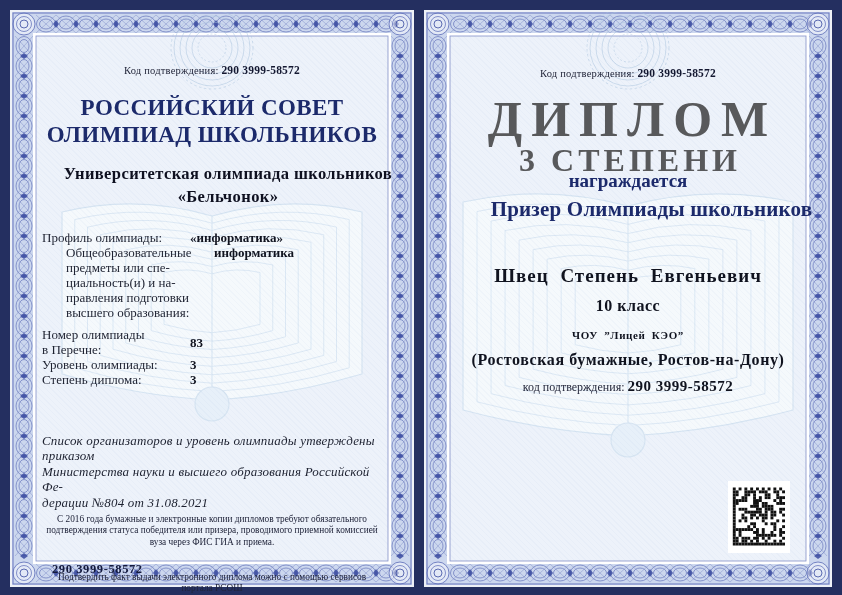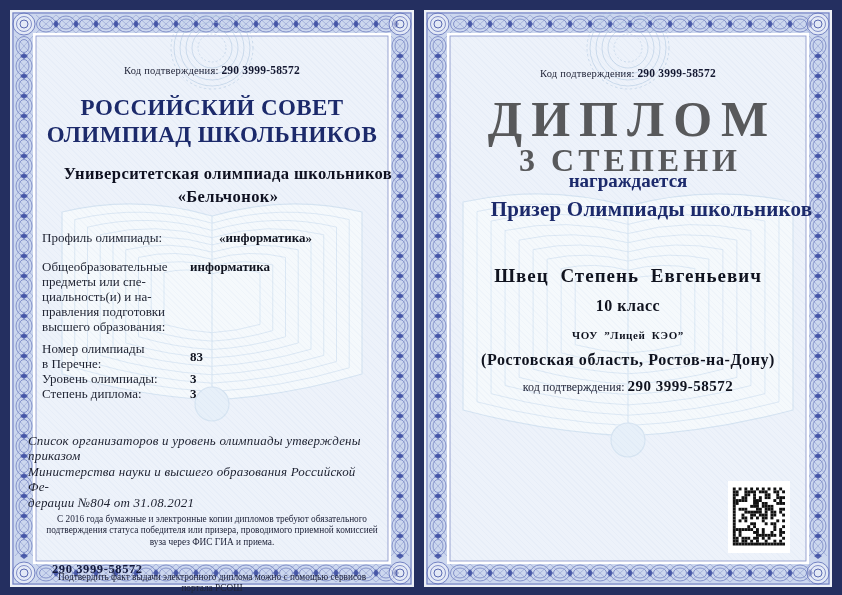--- a/index.html
+++ b/index.html
@@ -31,25 +31,25 @@
     text-align:center;white-space:pre-line;letter-spacing:.4px;
   }
   .subtitle{
     font-weight:700;color:#0e1020;font-size:16.5px;line-height:23px;
     text-align:center;white-space:pre-line;letter-spacing:.4px;padding-left:32px;
   }
   .fields{position:absolute;left:30px;top:218px;width:352px;font-size:13px;color:#1d2130;}
   .field-row{display:flex;align-items:flex-start;}
   .f-label{width:142px;white-space:pre-line;line-height:15px;flex:none;}
   .f-value{font-weight:700;padding-left:6px;line-height:15px;color:#10131f;}
-  .row-0{margin-bottom:14px;gap:29px;}
-  .row-1{margin-bottom:7px;}
+  .row-0{}
+  .row-1{margin-bottom:7px;margin-left:24px;}
   .row-2 .f-value{padding-top:8px;}
   .order-note{
-    position:absolute;left:16px;top:421px;width:352px;
+    position:absolute;left:30px;top:421px;width:352px;
     font-style:italic;font-size:13px;line-height:15.4px;color:#1d2130;
     white-space:pre-line;letter-spacing:.2px;
   }
   .fineprint{
     position:absolute;left:24px;right:24px;top:490px;
     font-size:9.3px;line-height:11.6px;color:#20243a;
     text-align:center;white-space:pre-line;
   }
   .fineprint .vp{margin-top:0;}
   .fineprint b{font-size:9.6px;}
@@ -948,21 +948,21 @@
 
   <div class="abs diploma" style="top:82px;">ДИПЛОМ</div>
   <div class="abs degree" style="top:131px;text-align:center;">3 СТЕПЕНИ</div>
 
   <div class="abs awarded" style="top:158px;">награждается</div>
   <div class="abs status" style="top:185px;">Призер Олимпиады школьников</div>
 
   <div class="abs name" style="top:253px;">Швец Степень Евгеньевич</div>
   <div class="abs grade" style="top:285px;">10 класс</div>
   <div class="abs school" style="top:317px;">ЧОУ ”Лицей КЭО”</div>
-  <div class="abs school-loc" style="top:339px;">(Ростовская область, Ростов-на-Дону)</div>
+  <div class="abs school-loc" style="top:339px;">(Ростовская бумажные, Ростов-на-Дону)</div>
 
   <div class="abs code-bottom" style="top:366px;">
     <span>код подтверждения:</span>
     <b>290 3999-58572</b>
   </div>
 
   <div class="barcode-box">
     <svg id="barcode" width="62" height="72" viewBox="0 0 62 72">
         <rect x="0" y="0" width="62" height="72" fill="#ffffff"></rect>
         <rect x="4.8" y="6.5" width="2.9" height="2.9" fill="#111111"></rect>

